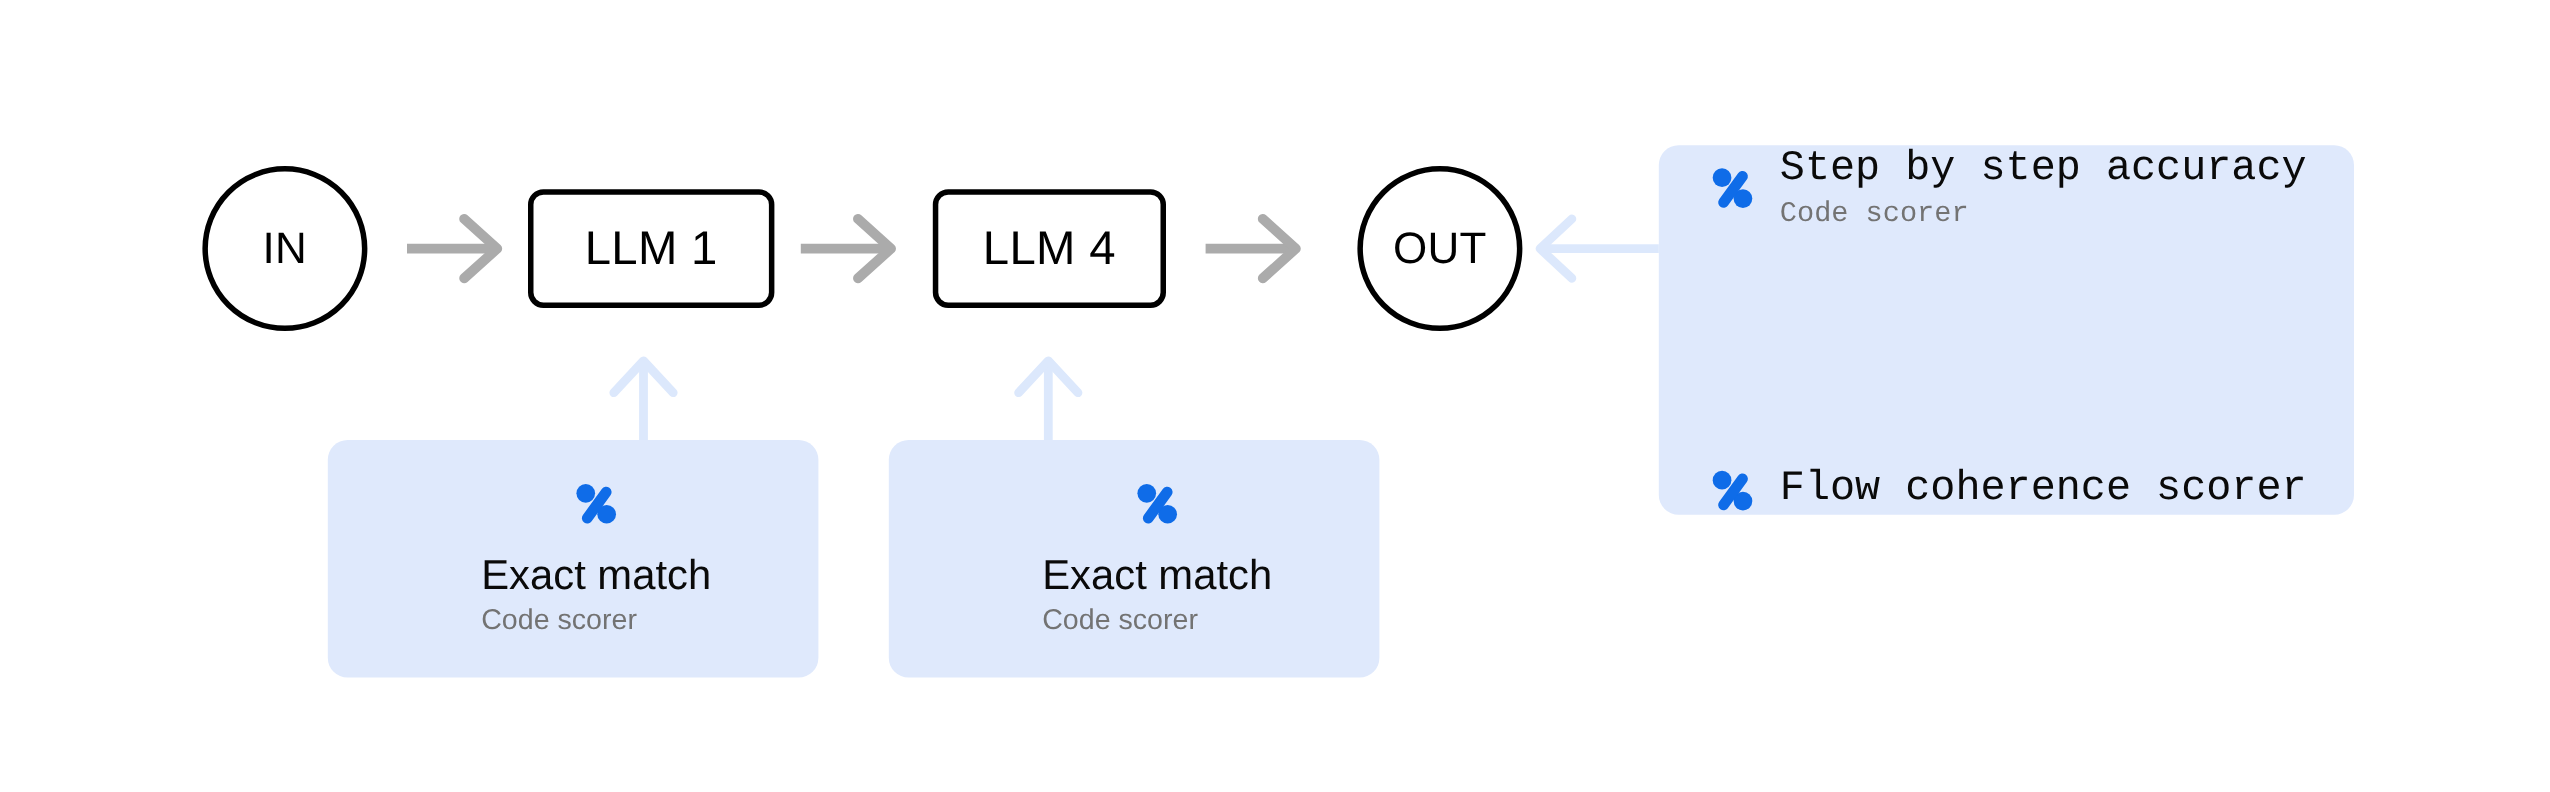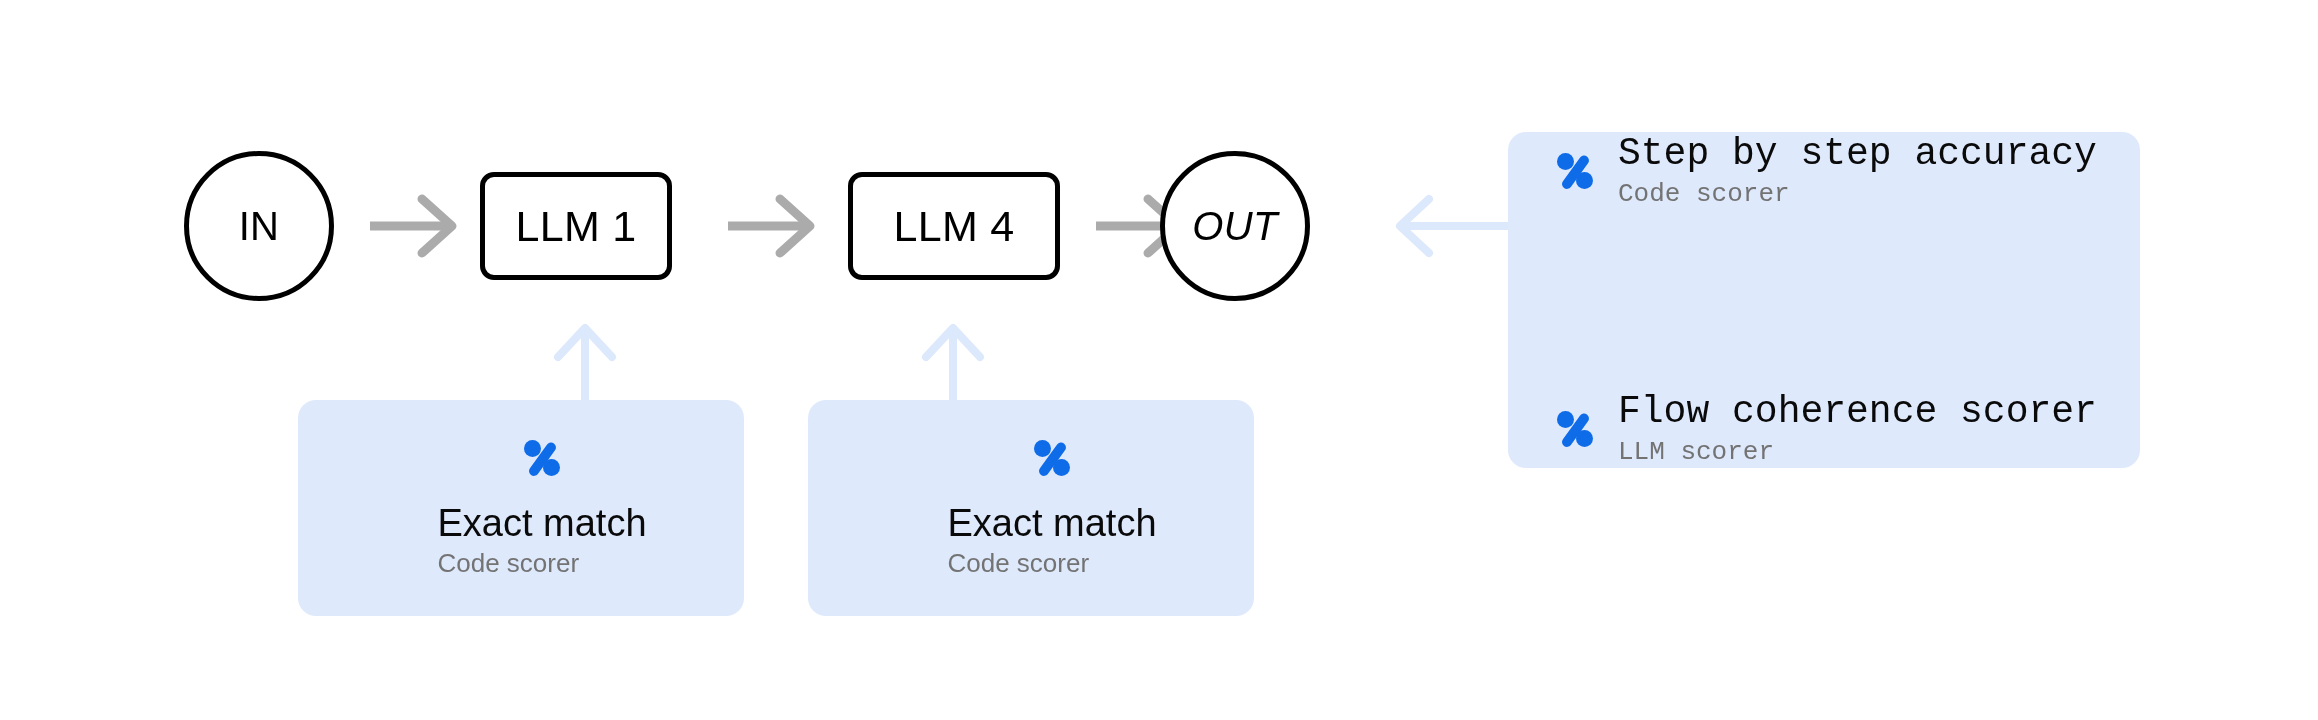--- a/index.html
+++ b/index.html
@@ -163,29 +163,29 @@
     <g>
       <path d="M 1508 226 L 1404 226" stroke="#dce8fc" stroke-width="8" fill="none" stroke-linecap="butt"></path>
       <path d="M 1429 199 L 1400 226 L 1429 253" stroke="#dce8fc" stroke-width="8" fill="none" stroke-linecap="round" stroke-linejoin="round"></path>
     </g>
   </svg>
 
   <div class="node-circle" style="left:184px; top:151px; width:150px; height:150px;">
     <span class="node-label small">IN</span>
   </div>
 
-  <div class="node-box" style="left:480px; top:172px; width:192px; height:108px;">
+  <div class="node-box" style="left:480px; top:172px; width:224px; height:108px;">
     <span class="node-label">LLM 1</span>
   </div>
 
   <div class="node-box" style="left:848px; top:172px; width:212px; height:108px;">
     <span class="node-label">LLM 4</span>
   </div>
 
-  <div class="node-circle" style="left:1160px; top:151px; width:150px; height:150px;font-style:italic;">
+  <div class="node-circle" style="left:1234px; top:151px; width:150px; height:150px;">
     <span class="node-label small">OUT</span>
   </div>
 
   <div class="scorer-card" style="left:298px; top:400px; width:446px; height:216px;">
     <div class="card-inner scorer-row">
       <svg class="scorer-icon" viewBox="0 0 42 42" xmlns="http://www.w3.org/2000/svg">
         <circle cx="11.5" cy="11.5" r="8.5" fill="#0f6ce8"></circle>
         <circle cx="30.5" cy="30.5" r="8.5" fill="#0f6ce8"></circle>
         <rect x="17.2" y="2.2" width="9.8" height="39" rx="4.9" fill="#0f6ce8" transform="rotate(36 21 21)"></rect>
       </svg>
@@ -225,19 +225,18 @@
     </div>
 
     <div class="scorer-row">
       <svg class="scorer-icon" viewBox="0 0 42 42" xmlns="http://www.w3.org/2000/svg">
         <circle cx="11.5" cy="11.5" r="8.5" fill="#0f6ce8"></circle>
         <circle cx="30.5" cy="30.5" r="8.5" fill="#0f6ce8"></circle>
         <rect x="17.2" y="2.2" width="9.8" height="39" rx="4.9" fill="#0f6ce8" transform="rotate(36 21 21)"></rect>
       </svg>
       <div class="scorer-text">
         <div class="scorer-title">Flow coherence scorer</div>
-        <div class="scorer-sub">LLM scorer</div>
       </div>
     </div>
 
   </div>
 
 </div>
 
 </body></html>

